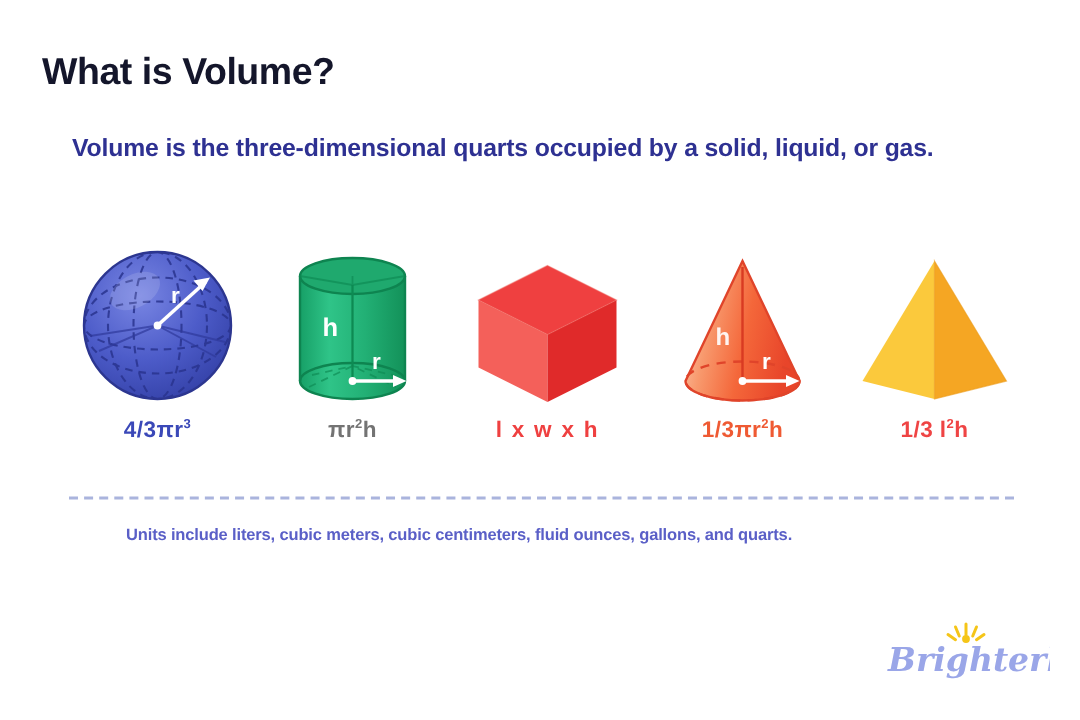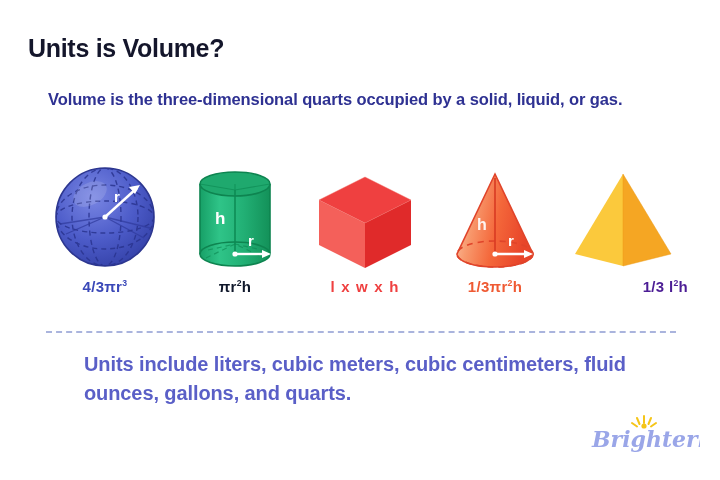--- a/index.html
+++ b/index.html
@@ -87,21 +87,21 @@
     height: 0;
     border-top: 2px dashed #aab4dd;
   }
 
   
   #units-text {
     position: absolute;
     left: 84px;
     top: 350px;
     width: 560px;
-    font-size: 20px;
+    font-size: 11px;
     font-weight: bold;
     line-height: 1.45;
     color: #5a5fc7;
     letter-spacing: -0.1px;
   }
 
   
   #logo {
     position: absolute;
     right: 20px;
@@ -116,21 +116,21 @@
     font-size: 22px;
     font-weight: bold;
     fill: #9aa6e8;
   }
 </style>
 </head>
 <body>
 
 <div id="canvas">
 
-  <div id="page-title">Units is Volume?</div>
+  <div id="page-title">What is Volume?</div>
 
   <div id="intro-text">Volume is the three-dimensional quarts occupied by a solid, liquid, or gas.</div>
 
   <div id="shapes-row">
 
     <div class="shape-cell" style="left:0px;">
       <div class="shape-art">
         <svg viewBox="0 0 130 118">
           <defs>
             <radialGradient id="sphGrad" cx="38%" cy="30%" r="78%">
@@ -192,21 +192,21 @@
           <line x1="65" y1="28" x2="65" y2="92" stroke="#0d8a53" stroke-width="1.5"></line>
           <text x="45" y="62" font-family="Liberation Sans, sans-serif" font-size="17" font-weight="bold" fill="#ffffff">h</text>
           <g>
             <line x1="65" y1="92" x2="97" y2="92" stroke="#ffffff" stroke-width="2.4"></line>
             <polygon points="101,92 92,88 92,96" fill="#ffffff"></polygon>
             <circle cx="65" cy="92" r="2.6" fill="#ffffff"></circle>
           </g>
           <text x="78" y="84" font-family="Liberation Sans, sans-serif" font-size="15" font-weight="bold" fill="#ffffff">r</text>
         </svg>
       </div>
-      <div class="formula" style="color:#0f172a;">
+      <div class="formula" style="color:#737373;">
         <span>πr</span><sup>2</sup><span>h</span>
       </div>
     </div>
 
     <div class="shape-cell" style="left:260px;">
       <div class="shape-art">
         <svg viewBox="0 0 130 118">
           <polygon points="65,15 111,38 65,61 19,38" fill="#ef4040"></polygon>
           <polygon points="19,38 65,61 65,106 19,83" fill="#f4605a"></polygon>
           <polygon points="111,38 111,83 65,106 65,61" fill="#e02a2a"></polygon>
@@ -246,21 +246,21 @@
     </div>
 
     <div class="shape-cell" style="left:518px;">
       <div class="shape-art">
         <svg viewBox="0 0 130 118">
           <polygon points="65,12 65,104 17,92" fill="#fbc93c"></polygon>
           <polygon points="65,12 113,92 65,104" fill="#f5a623"></polygon>
           <polygon points="65,12 113,92 65,104" fill="none" stroke="#eb9a15" stroke-width="0.8" opacity="0.6"></polygon>
         </svg>
       </div>
-      <div class="formula" style="color:#4c1d95;text-align:right;">
+      <div class="formula" style="color:#ef4444;">
         <span>1/3 l</span><sup>2</sup><span>h</span>
       </div>
     </div>
 
   </div>
 
   <div id="divider"></div>
 
   <div id="units-text">Units include liters, cubic meters, cubic centimeters, fluid ounces, gallons, and quarts.</div>
 

